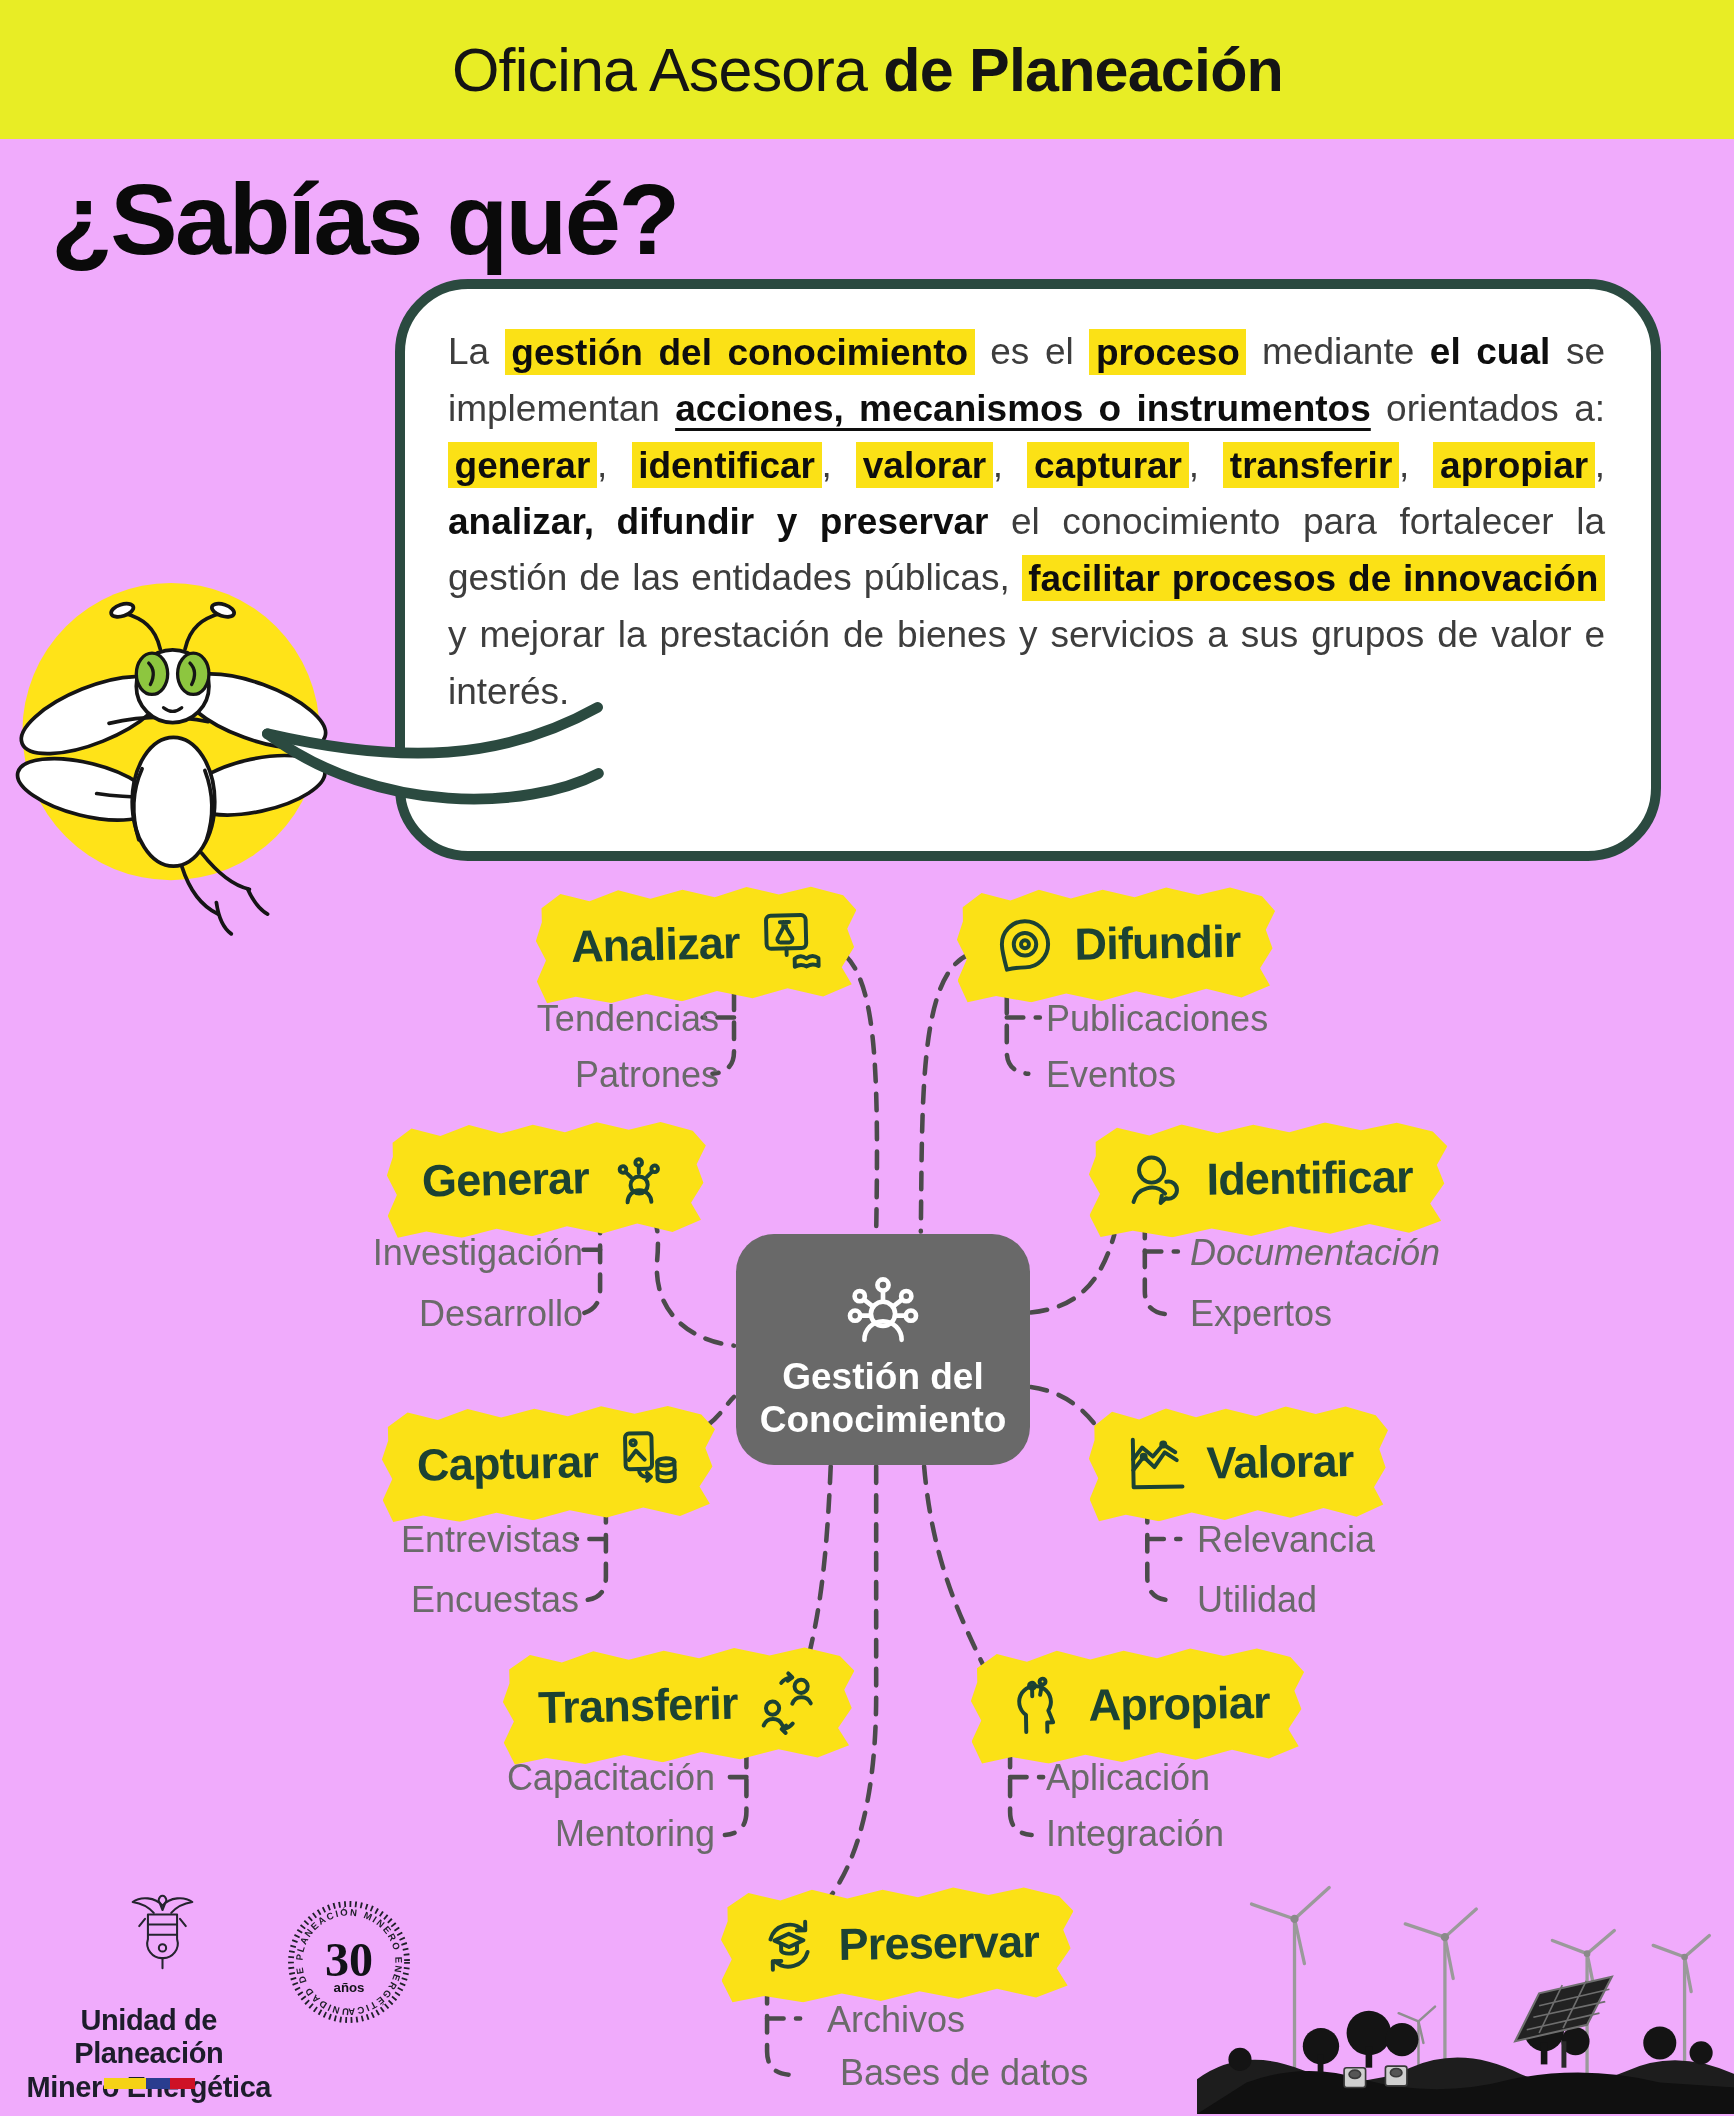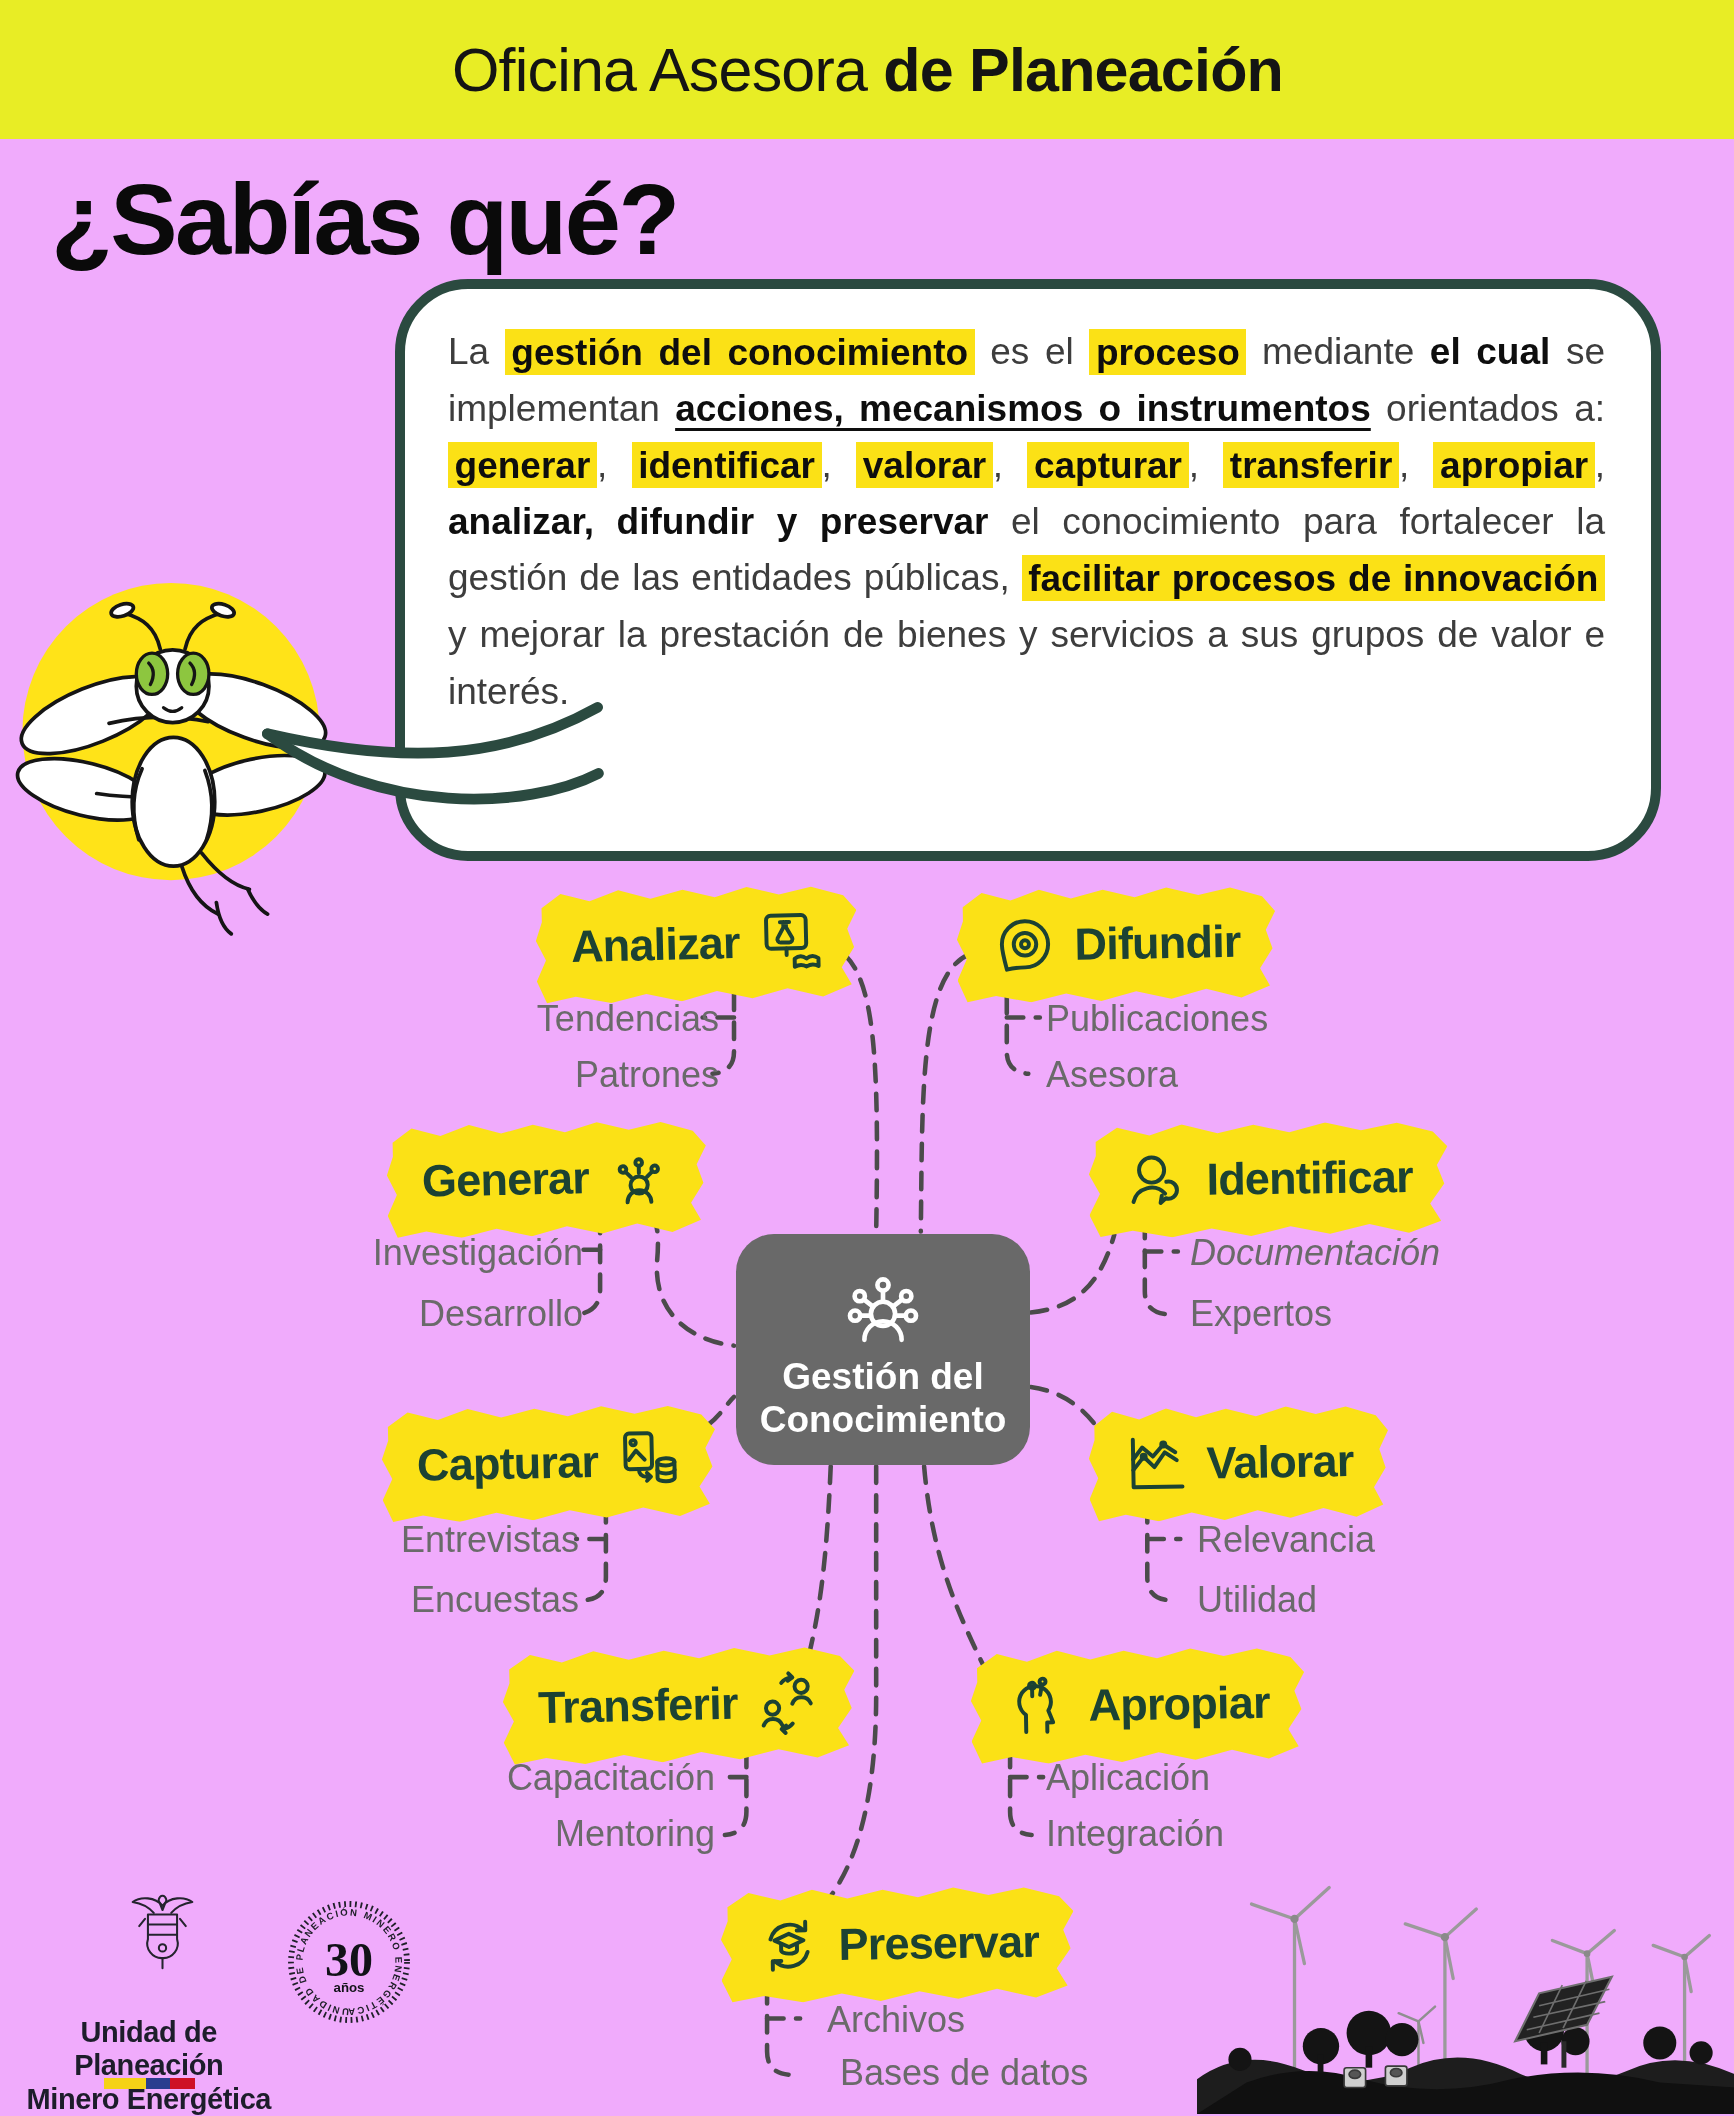--- a/index.html
+++ b/index.html
@@ -64,21 +64,21 @@
   #it-capacitacion{right:1020px;top:1757px;}    #it-mentoring{right:1020px;top:1813px;}
   #it-aplicacion{left:1046px;top:1757px;}       #it-integracion{left:1046px;top:1813px;}
   #it-archivos{left:827px;top:1999px;}         #it-bases{left:840px;top:2052px;}
 
   .b-icon{stroke:#1C4233;fill:none;stroke-width:6;stroke-linecap:round;stroke-linejoin:round;}
   .w-icon{stroke:#fff;fill:none;stroke-width:5;stroke-linecap:round;stroke-linejoin:round;}
 
   
   .coat{position:absolute;left:116px;top:1894px;width:93px;height:102px;z-index:2;}
   .org{position:absolute;left:8.3px;top:2004px;width:281px;text-align:center;font-size:29px;font-weight:700;
-       color:#1d1d2b;line-height:1.15;z-index:2;letter-spacing:-0.4px;margin-top:12px;}
+       color:#1d1d2b;line-height:1.15;z-index:2;letter-spacing:-0.4px;}
   .flagbar{position:absolute;left:104px;top:2078px;width:91px;height:10.7px;z-index:2;
            background:linear-gradient(to right,#F5D216 0 46%,#2A3D8F 46% 73%,#CE1126 73% 100%);}
   .seal{position:absolute;left:286px;top:1899px;width:126px;height:126px;z-index:2;}
   .scene{position:absolute;left:1197px;top:1871px;width:538px;height:243px;z-index:2;}
 </style>
 </head>
 <body>
 
 <div id="poster">
 
@@ -273,21 +273,21 @@
       <path d="M78 60 a 30 30 0 0 1 -50 13 m -3 13 v -13 h 13"></path>
       <path d="M50 32 L 72 42 L 50 52 L 28 42 Z"></path>
       <path d="M38 48 v 9 a 12 5 0 0 0 24 0 v -9"></path>
     </svg>
     <span>Preservar</span>
   </div>
 
   <div class="mm-item" id="it-tendencias">Tendencias</div>
   <div class="mm-item" id="it-patrones">Patrones</div>
   <div class="mm-item" id="it-publicaciones">Publicaciones</div>
-  <div class="mm-item" id="it-eventos">Asesora</div>
+  <div class="mm-item" id="it-eventos">Eventos</div>
   <div class="mm-item" id="it-investigacion">Investigación</div>
   <div class="mm-item" id="it-desarrollo">Desarrollo</div>
   <div class="mm-item" id="it-documentacion">Documentación</div>
   <div class="mm-item" id="it-expertos">Expertos</div>
   <div class="mm-item" id="it-entrevistas">Entrevistas</div>
   <div class="mm-item" id="it-encuestas">Encuestas</div>
   <div class="mm-item" id="it-relevancia">Relevancia</div>
   <div class="mm-item" id="it-utilidad">Utilidad</div>
   <div class="mm-item" id="it-capacitacion">Capacitación</div>
   <div class="mm-item" id="it-mentoring">Mentoring</div>

